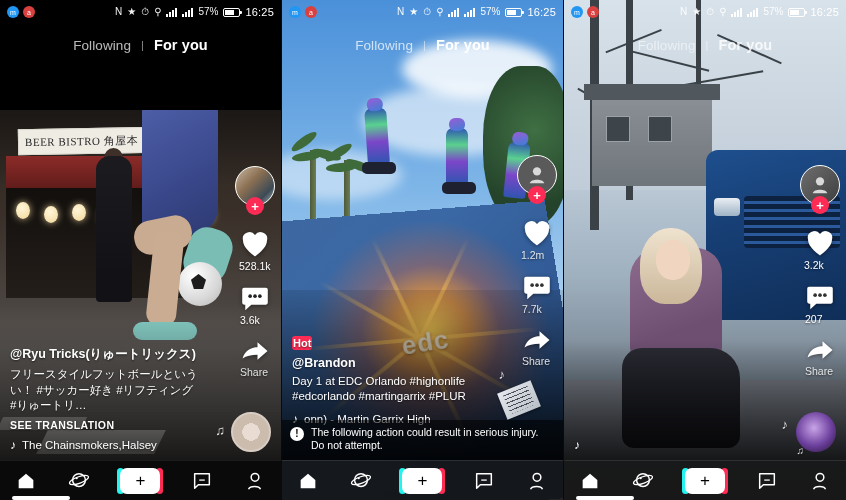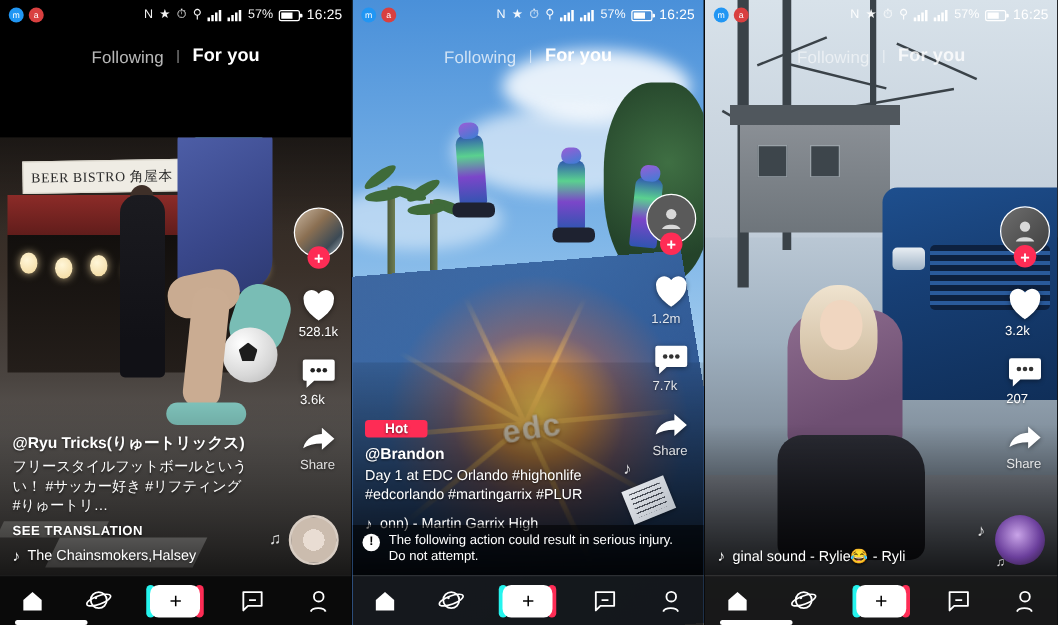--- a/index.html
+++ b/index.html
@@ -288,21 +288,21 @@
   }
   .rail-count.dim { color: rgba(255,255,255,.85); }
 
   
   .caption {
     position: absolute; left: 10px; right: 62px; z-index: 30; color: #fff;
     text-shadow: 0 1px 2px rgba(0,0,0,.6);
   }
   .badge-hot {
     display: inline-block; background: #fe2c55; color: #fff;
-    font-size: 11px; font-weight: bold; padding: 1px 16px; border-radius: 3px;
+    font-size: 11px; font-weight: bold; padding: 1px 1px; border-radius: 3px;
     margin-bottom: 6px;
   }
   .handle { font-size: 12.5px; font-weight: bold; margin-bottom: 4px; }
   .desc { font-size: 11.5px; line-height: 1.35; }
   .see-trans {
     font-size: 10.5px; font-weight: bold; letter-spacing: .4px;
     margin-top: 5px; color: #fff;
   }
   .music {
     display: flex; align-items: center; gap: 6px; margin-top: 7px; font-size: 11.5px;
@@ -789,21 +789,20 @@
         <svg class="rail-icon" width="30" height="26" viewBox="0 0 24 20">
           <path d="M2 16c2-7 8-9 12-9V3l8 7-8 7v-4c-5 0-9 1-12 3z" fill="#fff"></path>
         </svg>
         <span class="rail-count dim">Share</span>
       </div>
     </div>
 
     <div class="caption" style="bottom:48px;">
       <div class="music">
         <span class="note-glyph">♪</span>
-        <span>ginal sound - Rylie😂 - Ryli</span>
       </div>
     </div>
 
     <span class="note-float" style="right:58px; bottom:68px;">♪</span>
     <span class="note-float" style="right:42px; bottom:44px; font-size:10px;">♫</span>
     <div class="record r3"></div>
 
     <div class="bottomnav glass">
       <div class="nav-btn">
         <svg class="nav-ico" viewBox="0 0 24 24">

